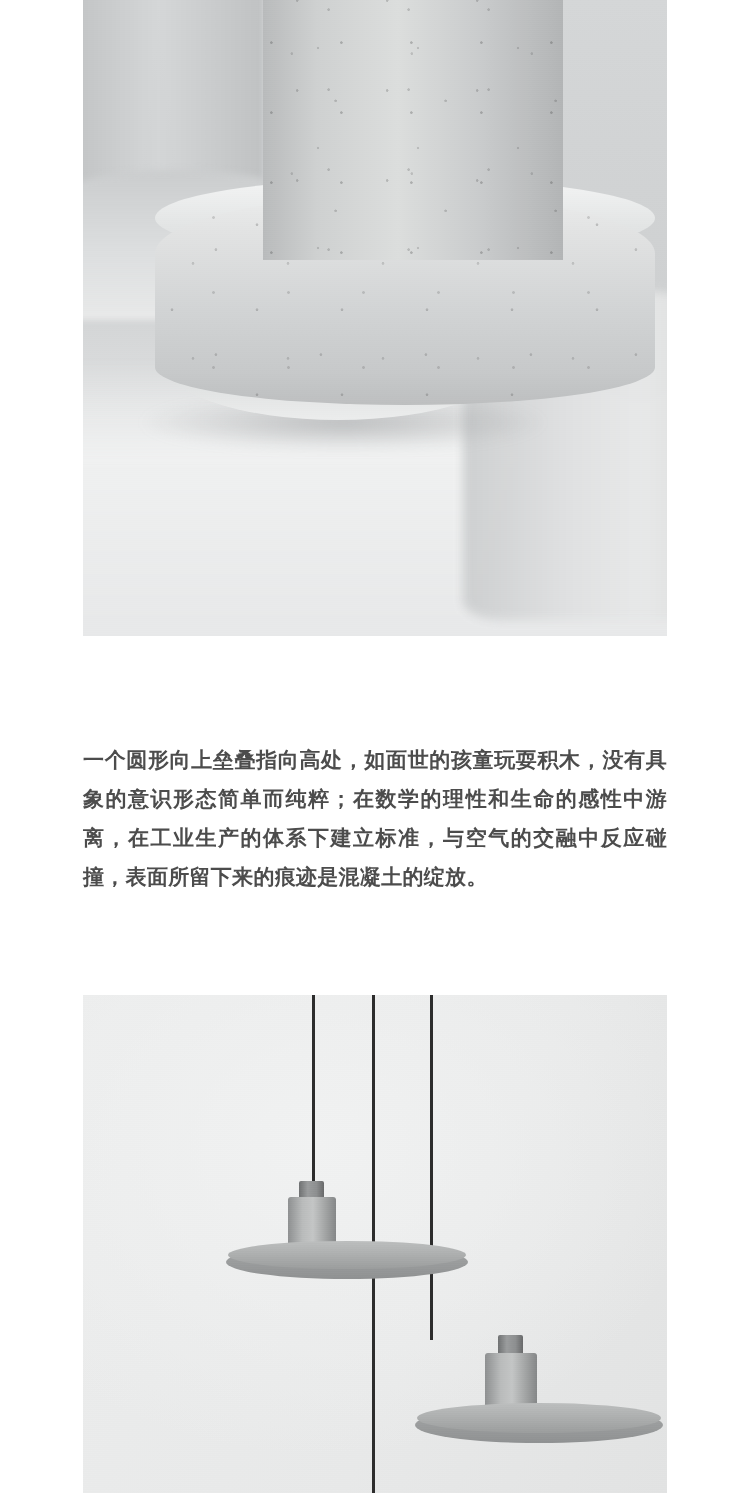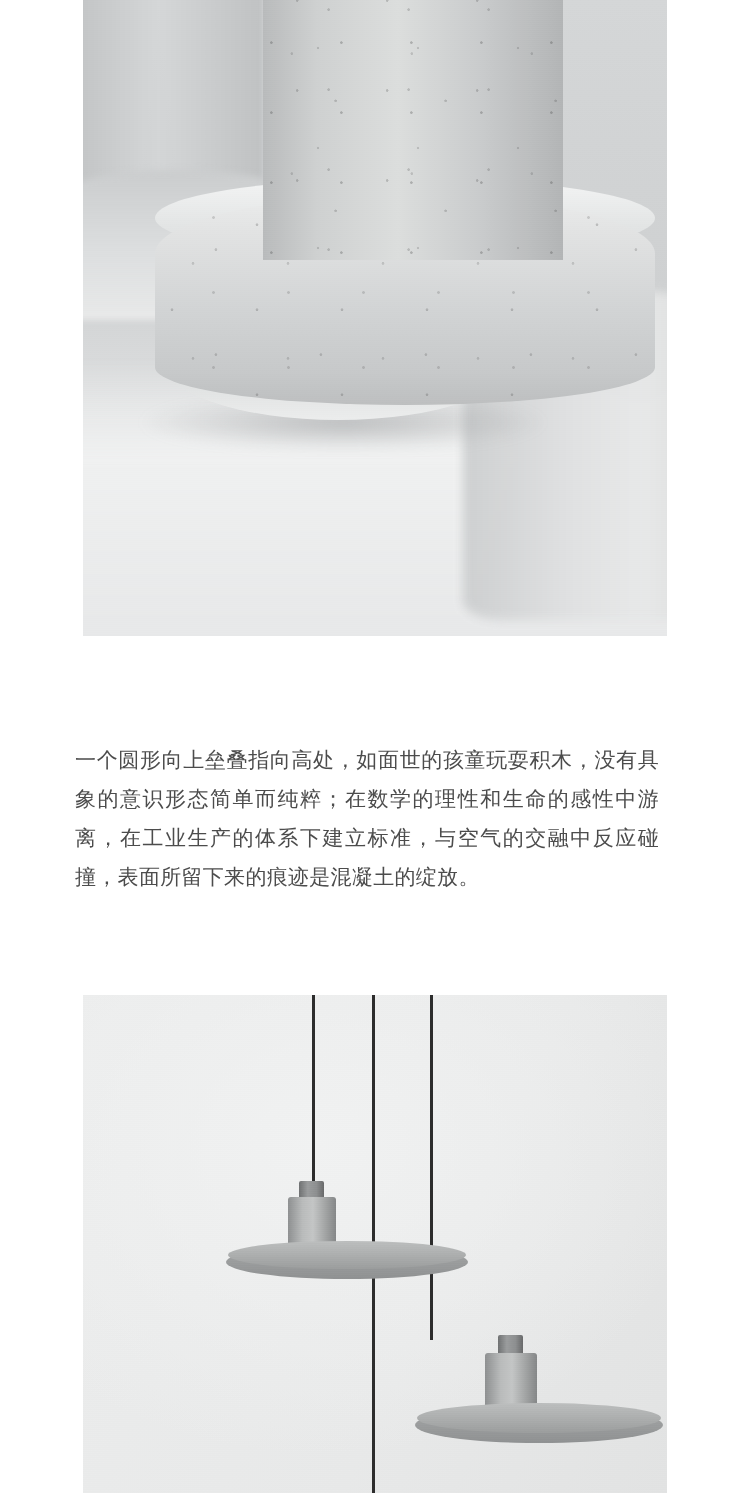--- a/index.html
+++ b/index.html
@@ -166,23 +166,24 @@
     inset: 0;
     background-image:
       repeating-linear-gradient(0deg, rgba(255,255,255,.02) 0 1px, rgba(0,0,0,.02) 1px 2px);
     mix-blend-mode: overlay;
     opacity: .5;
   }
 
   
   .copy {
     position: absolute;
-    left: 75px;
+    left: 83px;
     top: 741px;
     width: 584px;
+    font-weight: bold;
   }
   .copy p {
     margin: 0;
     font-size: 21px;
     line-height: 39px;
     letter-spacing: 0.3px;
     color: #4c4c4c;
     text-align: justify;
     text-justify: inter-ideograph;
     font-family: "DejaVu Sans", "Liberation Sans", sans-serif;

